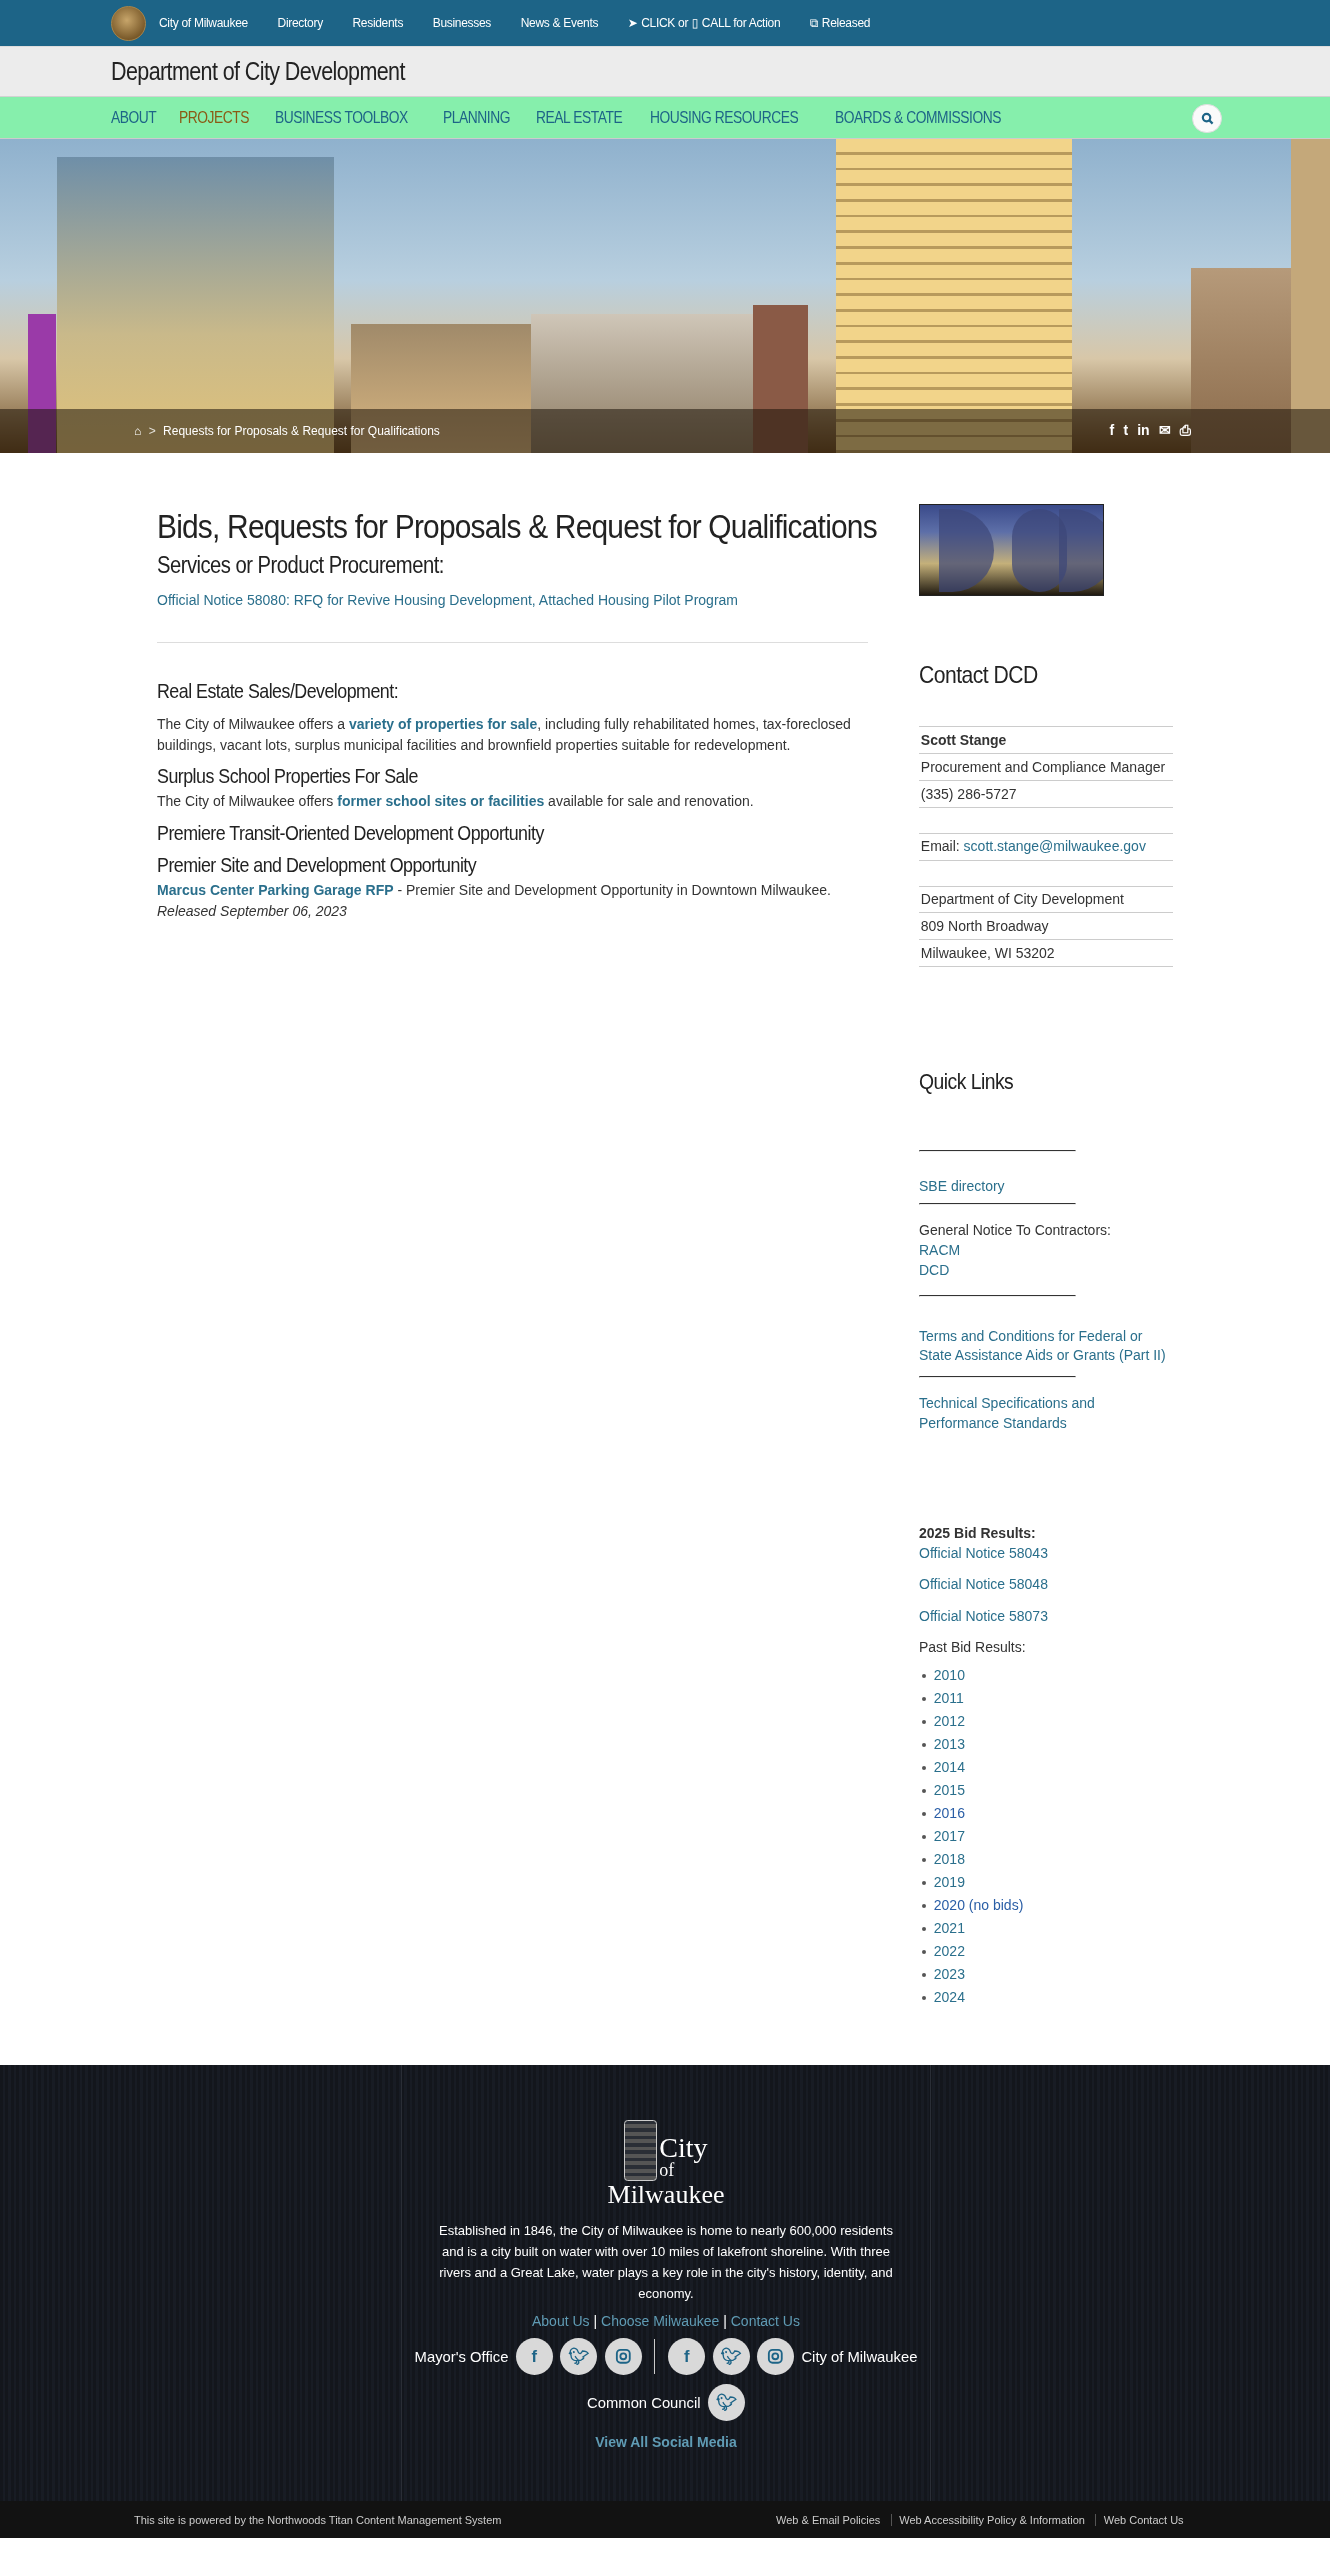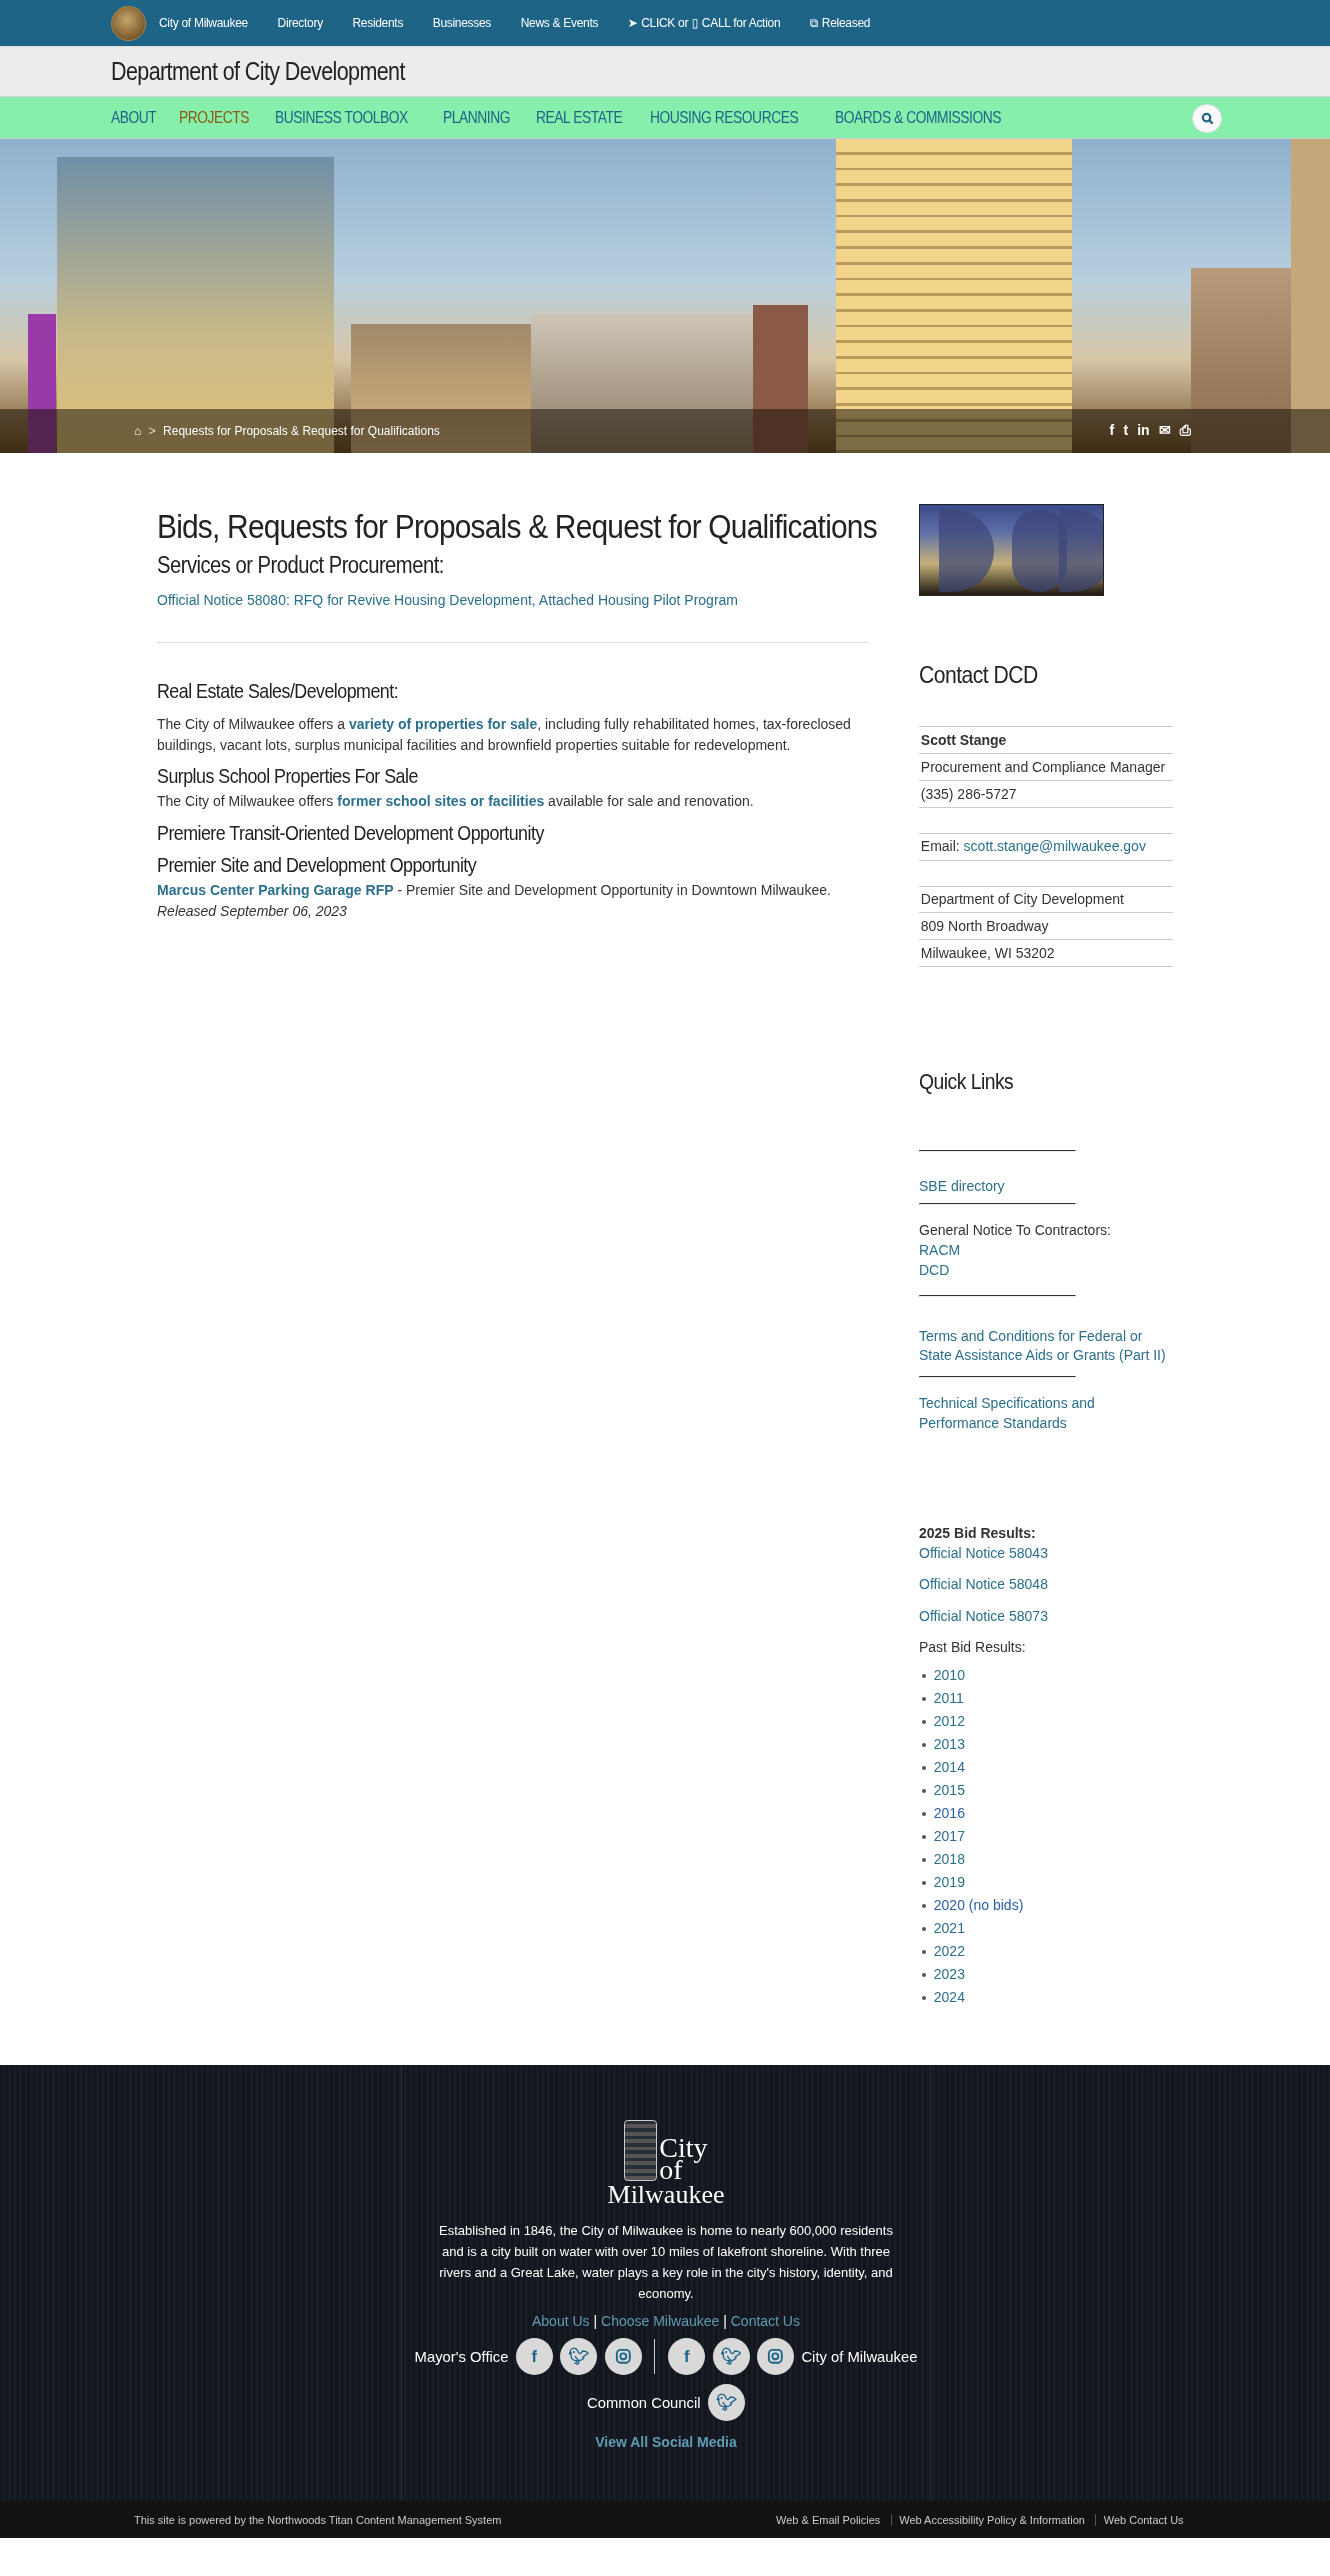--- a/index.html
+++ b/index.html
@@ -191,21 +191,21 @@
     </ul>
   </div>
 </div>
 
 <div class="footer">
   <div class="fcol">
     <div class="flogo">
       <div style="width:33px;height:61px;border:1.8px solid #ccc;border-radius:3.7px;margin-right:1.8px;background:repeating-linear-gradient(0deg,#555 0,#555 3.7px,#2a2e36 3.7px,#2a2e36 7.4px)"></div>
       <div style="text-align:left;line-height:22px">
         <div style="font-size:28px">City</div>
-        <div style="font-size:28px">of</div>
+        <div style="font-size:18px">of</div>
       </div>
     </div>
     <div style="color:#fff;font-family:'Liberation Serif',serif;font-size:26px;line-height:24px;margin-top:-1.8px">Milwaukee</div>
     <p class="fdesc">Established in 1846, the City of Milwaukee is home to nearly 600,000 residents and is a city built on water with over 10 miles of lakefront shoreline. With three rivers and a Great Lake, water plays a key role in the city's history, identity, and economy.</p>
     <div class="flinks">
       <a href="#">About Us</a> |
       <a href="#">Choose Milwaukee</a> |
       <a href="#">Contact Us</a>
     </div>
     <div class="social cond">

